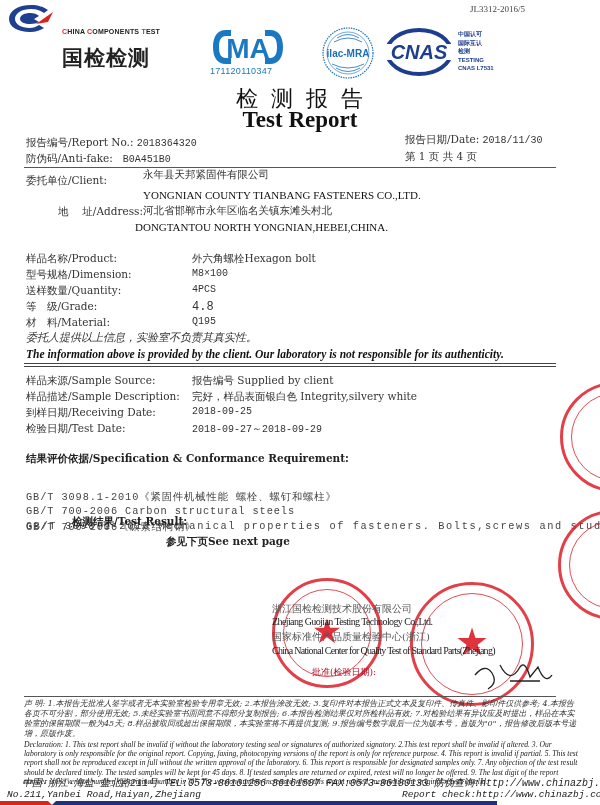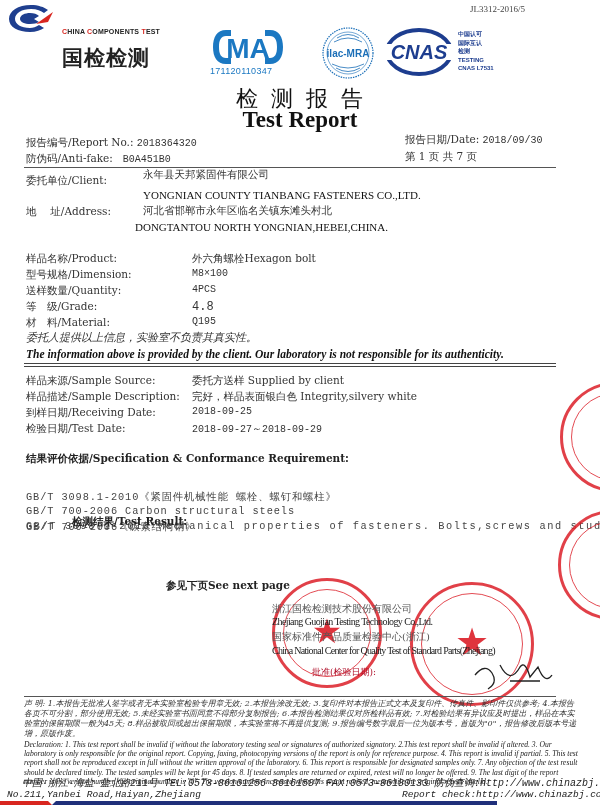--- a/index.html
+++ b/index.html
@@ -104,65 +104,65 @@
 <div class="abs title-cn">检测报告</div>
 <div class="abs title-en">Test Report</div>
 
 <div class="abs meta" style="left:26px; top:136px;">
   <span class="lab">报告编号/Report No.:</span> <span class="val">2018364320</span>
 </div>
 <div class="abs meta" style="left:26px; top:152px;">
   <span class="lab">防伪码/Anti-fake:</span>&nbsp;&nbsp;&nbsp;<span class="val">B0A451B0</span>
 </div>
 <div class="abs meta" style="left:405px; top:133px;">
-  <span class="lab">报告日期/Date:</span> <span class="val">2018/09/30</span>
-</div>
-<div class="abs meta" style="left:405px; top:150px;">第 1 页 共 7 页</div>
+  <span class="lab">报告日期/Date:</span> <span class="val">2018/11/30</span>
+</div>
+<div class="abs meta" style="left:405px; top:150px;">第 1 页 共 4 页</div>
 
 <div class="abs rule" style="top:167px;"></div>
 
 <div class="abs row" style="top:174px;">委托单位/Client:</div>
 <div class="abs valcol" style="left:143px; top:168px;text-align:center;">永年县天邦紧固件有限公司</div>
 <div class="abs en-caps" style="left:143px; top:189px;">YONGNIAN COUNTY TIANBANG FASTENERS CO.,LTD.</div>
-<div class="abs row" style="top:205px;">地　 址/Address:</div>
+<div class="abs row" style="top:205px;margin-left:32px;">地　 址/Address:</div>
 <div class="abs valcol" style="left:143px; top:204px;">河北省邯郸市永年区临名关镇东滩头村北</div>
 <div class="abs en-caps" style="left:135px; top:221px;">DONGTANTOU NORTH YONGNIAN,HEBEI,CHINA.</div>
 
 <div class="abs row" style="top:252px;">样品名称/Product:</div>
 <div class="abs valcol" style="left:192px; top:252px;">外六角螺栓Hexagon bolt</div>
 <div class="abs row" style="top:268px;">型号规格/Dimension:</div>
 <div class="abs valcol mono" style="left:192px; top:268px; font-size:10px;">M8×100</div>
 <div class="abs row" style="top:284px;">送样数量/Quantity:</div>
 <div class="abs valcol mono" style="left:192px; top:284px; font-size:10px;">4PCS</div>
 <div class="abs row" style="top:300px;">等　级/Grade:</div>
 <div class="abs valcol mono" style="left:192px; top:300px; font-size:12px;">4.8</div>
 <div class="abs row" style="top:316px;">材　料/Material:</div>
 <div class="abs valcol mono" style="left:192px; top:316px; font-size:10px;">Q195</div>
 
 <div class="abs italic-cn">委托人提供以上信息，实验室不负责其真实性。</div>
 <div class="abs italic-en">The information above  is provided by the client. Our laboratory is not responsible for its authenticity.</div>
 
 <div class="abs rule double" style="top:363px;"></div>
 
 <div class="abs row" style="top:374px;">样品来源/Sample Source:</div>
-<div class="abs valcol" style="left:192px; top:374px;">委托方送样 Supplied by client</div>
+<div class="abs valcol" style="left:192px; top:374px;">报告编号 Supplied by client</div>
 <div class="abs row" style="top:390px;">样品描述/Sample Description:</div>
 <div class="abs valcol" style="left:192px; top:390px;">完好，样品表面银白色 Integrity,silvery white</div>
 <div class="abs row" style="top:406px;">到样日期/Receiving Date:</div>
 <div class="abs valcol mono" style="left:192px; top:406px; font-size:10px;">2018-09-25</div>
 <div class="abs row" style="top:422px;">检验日期/Test Date:</div>
 <div class="abs valcol mono" style="left:192px; top:422px; font-size:10px;">2018-09-27～2018-09-29</div>
 
 <div class="abs row" style="top:452px; font-weight:bold; color:#222;">结果评价依据/Specification &amp; Conformance Requirement:</div>
 <div class="abs std" style="top:475px;margin-top:45px;">GB/T 700-2006《碳素结构钢》</div>
 <div class="abs std" style="top:490px;">GB/T 3098.1-2010《紧固件机械性能 螺栓、螺钉和螺柱》</div>
 <div class="abs std" style="top:505px;">GB/T 700-2006 Carbon structural steels</div>
 <div class="abs std" style="top:520px; letter-spacing:1.6px;">GB/T 3098.1-2010 Mechanical properties of fasteners. Bolts,screws and studs</div>
 <div class="abs row" style="top:515px; font-weight:bold; color:#222;margin-left:46px;">检测结果/Test Result:</div>
-<div class="abs valcol" style="left:166px; top:535px; font-weight:bold; color:#222;margin-top:44px;">参见下页See next page</div>
+<div class="abs valcol" style="left:166px; top:535px; font-weight:bold; color:#222;">参见下页See next page</div>
 
 <div class="abs stamp" style="left:272px; top:578px; width:110px; height:110px;">
   <div class="stamp-inner"></div>
   <div class="stamp-star">★</div>
 </div>
 <div class="abs stamp" style="left:410px; top:582px; width:124px; height:124px;">
   <div class="stamp-inner"></div>
   <div class="stamp-star" style="font-size:38px;">★</div>
 </div>
 <div class="abs stamp" style="left:560px; top:382px; width:110px; height:110px;">

